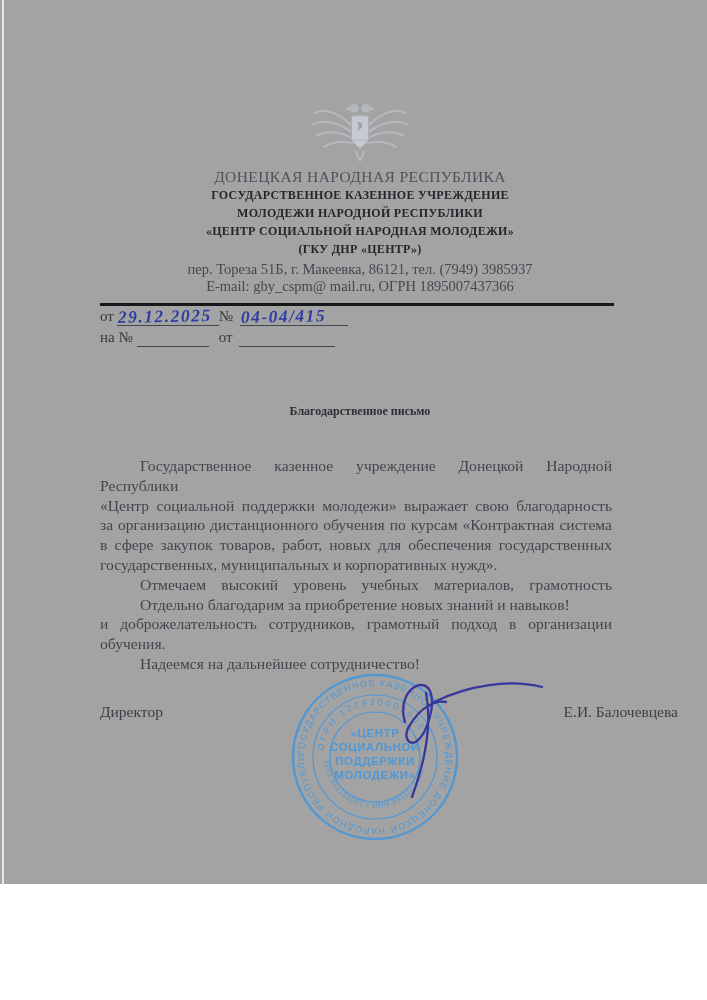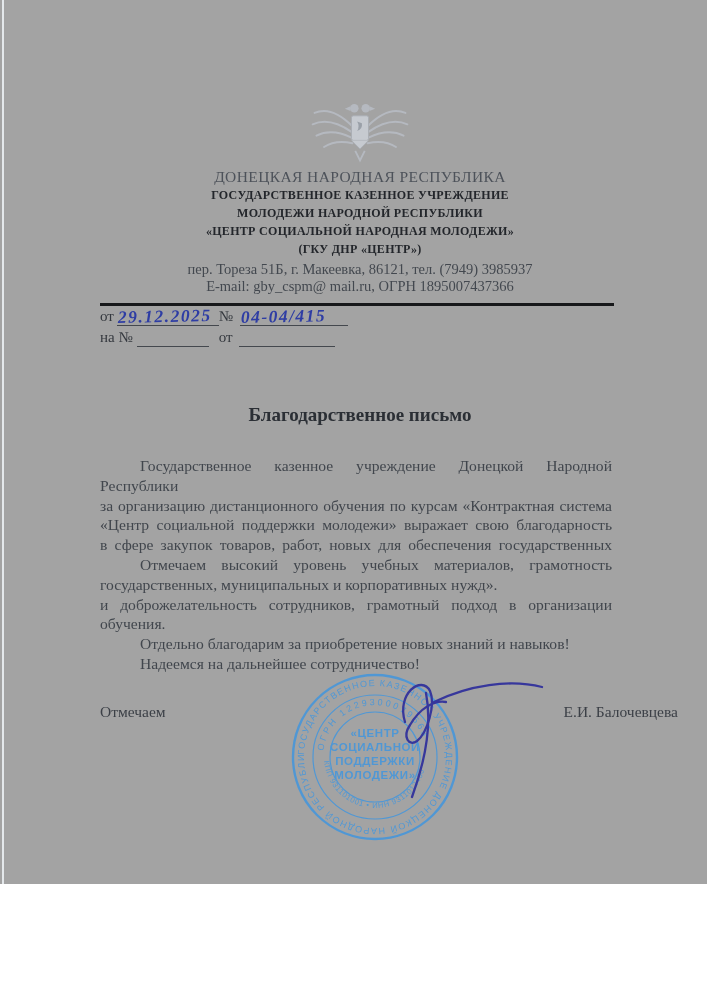--- a/index.html
+++ b/index.html
@@ -50,21 +50,21 @@
     font-style:italic;font-weight:bold;
     font-size:17.5px;letter-spacing:1.5px;white-space:nowrap;
     color:#2e3da4;transform:rotate(-1.2deg);transform-origin:left bottom;
   }
   .num-label{margin-left:0;}
   .ref-row2 .ref-label{padding-right:4px;}
   .ref-row2 .mid-label{margin-left:10px;padding-right:6px;}
   
   .doc-title{
     position:absolute;top:404px;left:30px;width:660px;
-    text-align:center;font-weight:bold;font-size:19px;color:#2b2f35;
+    text-align:center;font-weight:bold;font-size:12px;color:#2b2f35;
   }
   
   .body-text{
     position:absolute;top:456px;left:100px;width:512px;
     font-size:15.6px;line-height:19.8px;color:#41464d;
     text-align:justify;
   }
   .line{min-height:19.8px;}
   .jl{text-align-last:justify;}
   .ind{text-indent:40px;}
@@ -135,32 +135,32 @@
       <span class="fill fill-reply"></span>
       <span class="ref-label mid-label">от</span>
       <span class="fill fill-replyfrom"></span>
     </div>
   </div>
 
   <div class="doc-title">Благодарственное письмо</div>
 
   <div class="body-text">
     <div class="line jl ind">Государственное казенное учреждение Донецкой Народной Республики</div>
+    <div class="line jl">«Центр социальной поддержки молодежи» выражает свою благодарность</div>
     <div class="line jl">за организацию дистанционного обучения по курсам «Контрактная система</div>
-    <div class="line jl">«Центр социальной поддержки молодежи» выражает свою благодарность</div>
     <div class="line jl">в сфере закупок товаров, работ, новых для обеспечения государственных</div>
+    <div class="line">государственных, муниципальных и корпоративных нужд».</div>
     <div class="line jl ind">Отмечаем высокий уровень учебных материалов, грамотность</div>
-    <div class="line">государственных, муниципальных и корпоративных нужд».</div>
+    <div class="line ind">Отдельно благодарим за приобретение новых знаний и навыков!</div>
     <div class="line">и доброжелательность сотрудников, грамотный подход в организации обучения.</div>
-    <div class="line ind">Отдельно благодарим за приобретение новых знаний и навыков!</div>
     <div class="line ind">Надеемся на дальнейшее сотрудничество!</div>
   </div>
 
   <div class="sign-row">
-    <span>Отмечаем</span>
+    <span>Директор</span>
     <span>Е.И. Балочевцева</span>
   </div>
 
   <div class="stamp">
     <svg width="172" height="172" viewBox="-86 -86 172 172">
       <defs>
         <path id="outerArc" d="M -71,0 A 71,71 0 1 1 71,0 A 71,71 0 1 1 -71,0"></path>
         <path id="ogrnArc" d="M -52,0 A 52,52 0 0 1 52,0"></path>
         <path id="bottomArc" d="M -51,0 A 51,51 0 1 0 51,0"></path>
       </defs>

